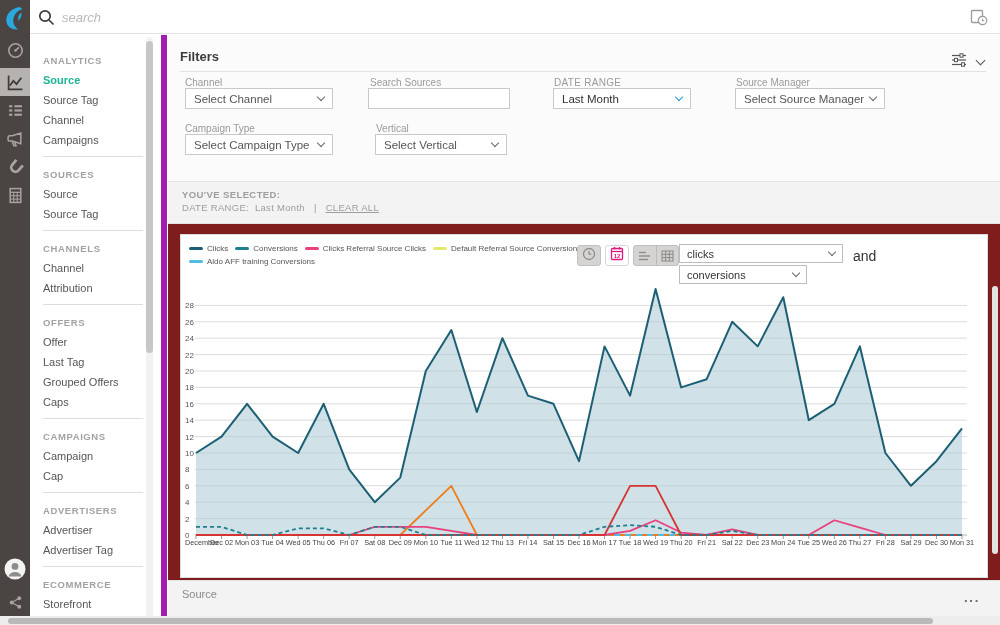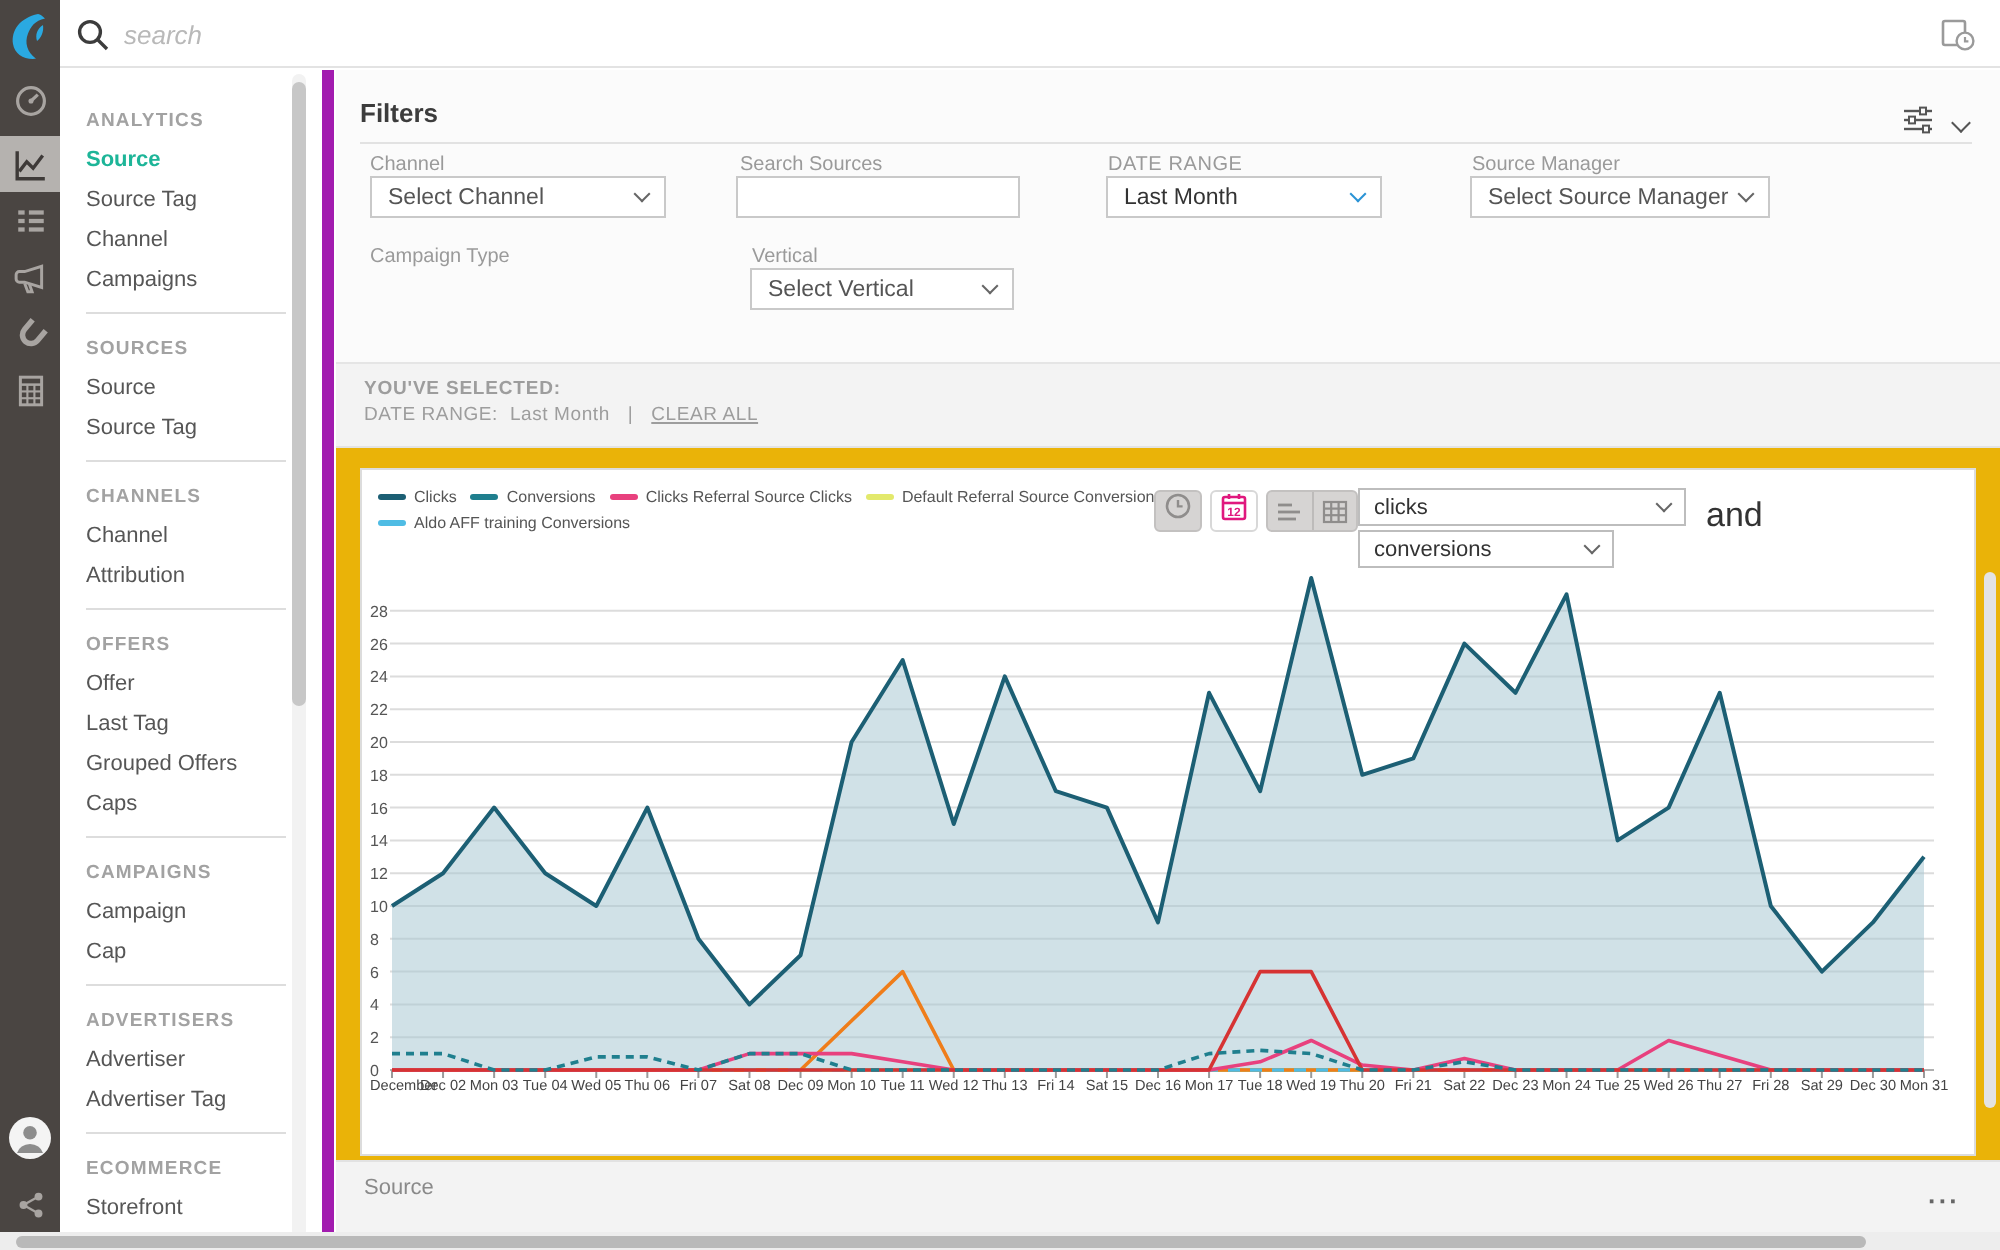--- a/index.html
+++ b/index.html
@@ -41,34 +41,34 @@
   .f-input{position:absolute;height:21px;background:#fff;border:1px solid #c9c9c9;font-size:11.5px;color:#444;padding:0 6px;outline:none;}
   .hdr-icons{position:absolute;right:16px;top:18px;display:flex;align-items:center;gap:10px;}
   .hdr-icons .chev{border-color:#555;width:7px;height:7px;}
   
   .sel-band{position:absolute;left:0;top:147px;width:832px;height:42px;background:#f3f3f3;border-bottom:1px solid #e3e3e3;padding-left:44px;}
   .sel-head{position:absolute;left:14px;top:7px;font-size:9.5px;font-weight:bold;color:#9d9d9d;letter-spacing:.4px;}
   .sel-line{position:absolute;left:14px;top:20px;font-size:9.5px;color:#9d9d9d;letter-spacing:.3px;}
   .sel-line .clear{text-decoration:underline;cursor:pointer;}
   .sel-line .sep{margin:0 6px;}
   
-  .chart-band{position:absolute;left:0;top:189px;width:832px;height:356px;background:#eab308;}
+  .chart-band{position:absolute;left:0;top:189px;width:832px;height:356px;background:#7f1d1d;}
   .chart-card{position:absolute;left:12px;top:10px;width:808px;height:344px;background:#fff;border:1px solid #dcdcdc;}
   .legend{position:absolute;left:8px;top:7px;width:404px;}
   .lg-row{display:flex;align-items:center;height:12px;margin-bottom:1px;}
   .lg-item{display:flex;align-items:center;margin-right:7px;}
   .lg-swatch{width:14px;height:3px;border-radius:2px;margin-right:4px;flex:none;}
   .lg-label{font-size:8px;color:#555;white-space:nowrap;}
   .vbtn{position:absolute;top:10px;width:24px;height:21px;background:#d6d4d3;border:1px solid #c3c1c0;border-radius:3px;display:flex;align-items:center;justify-content:center;cursor:pointer;}
   .vbtn.white{background:#fff;border-color:#d8d8d8;}
   .vgroup{position:absolute;top:10px;width:46px;height:21px;background:#d6d4d3;border:1px solid #c3c1c0;border-radius:3px;display:flex;cursor:pointer;}
   .vgroup .cell{flex:1;display:flex;align-items:center;justify-content:center;}
   .vgroup .cell+.cell{border-left:1px solid #bdbbba;}
   .metric-sel{position:absolute;height:19px;background:#fff;border:1px solid #bdbdbd;font-size:11px;color:#333;display:flex;align-items:center;padding:0 7px;cursor:pointer;}
-  .and-label{position:absolute;font-size:17px;color:#333;text-align:right;}
+  .and-label{position:absolute;font-size:14px;color:#333;text-align:right;}
   .chart-svg{position:absolute;left:4px;top:50px;}
   .v-scroll{position:absolute;right:2px;top:62px;width:6px;height:268px;background:#e3e3e3;border-radius:3px;}
   
   .footer-band{position:absolute;left:0;top:545px;width:832px;height:38px;background:#f3f3f3;border-top:1px solid #e2e2e2;}
   .footer-title{position:absolute;left:14px;top:7px;font-size:11px;color:#8a8a8a;}
   .more-menu{position:absolute;right:20px;top:16px;font-size:13px;font-weight:bold;color:#666;letter-spacing:1px;cursor:pointer;line-height:8px;}
   
   .hscroll{position:absolute;left:0;bottom:0;width:1000px;height:9px;background:#ededed;}
   .hthumb{position:absolute;left:8px;top:1.5px;width:925px;height:6px;background:#b9b9b9;border-radius:3px;}
 </style>
@@ -260,20 +260,24 @@
         <span class="chev blue"></span>
     </div>
 
     <div class="f-label" style="left:568px;top:42px">Source Manager</div>
     <div class="sel" style="left:567px;top:53px;width:150px">
       <span class="txt">Select Source Manager</span>
         <span class="chev"></span>
     </div>
 
     <div class="f-label" style="left:17px;top:88px">Campaign Type</div>
+    <div class="sel" style="left:17px;top:99px;width:148px">
+      <span class="txt">Select Campaign Type</span>
+        <span class="chev"></span>
+    </div>
 
     <div class="f-label" style="left:208px;top:88px">Vertical</div>
     <div class="sel" style="left:207px;top:99px;width:132px">
       <span class="txt">Select Vertical</span>
         <span class="chev"></span>
     </div>
   </div>
 
   <div class="sel-band">
     <div class="sel-head">YOU'VE SELECTED:</div>

